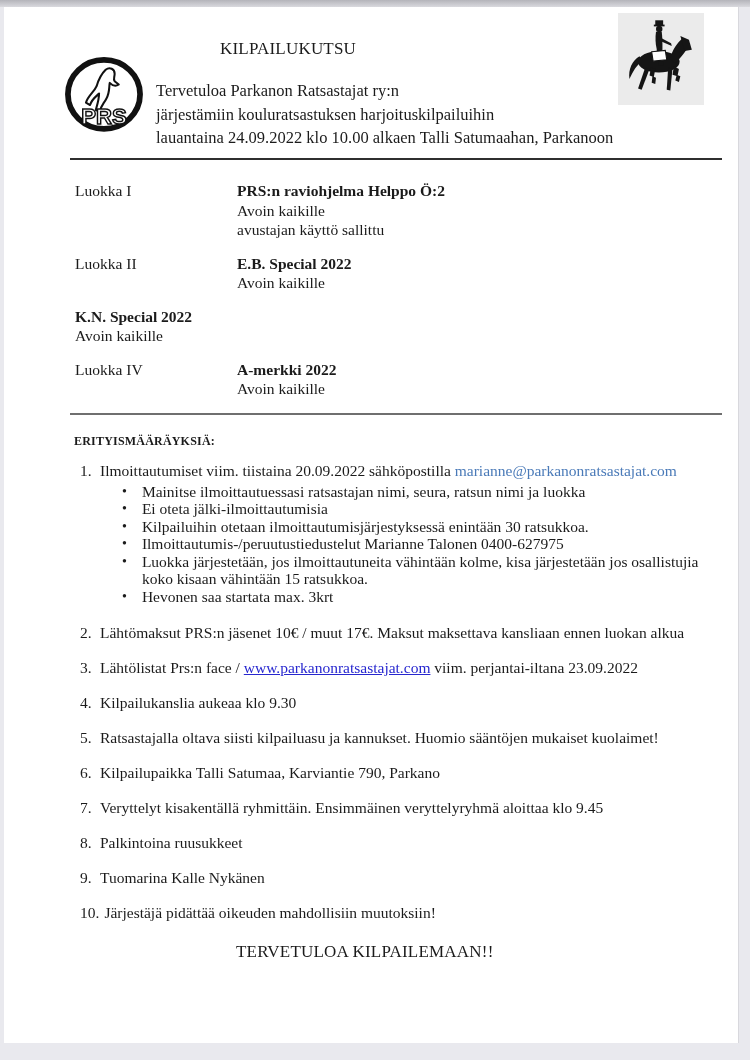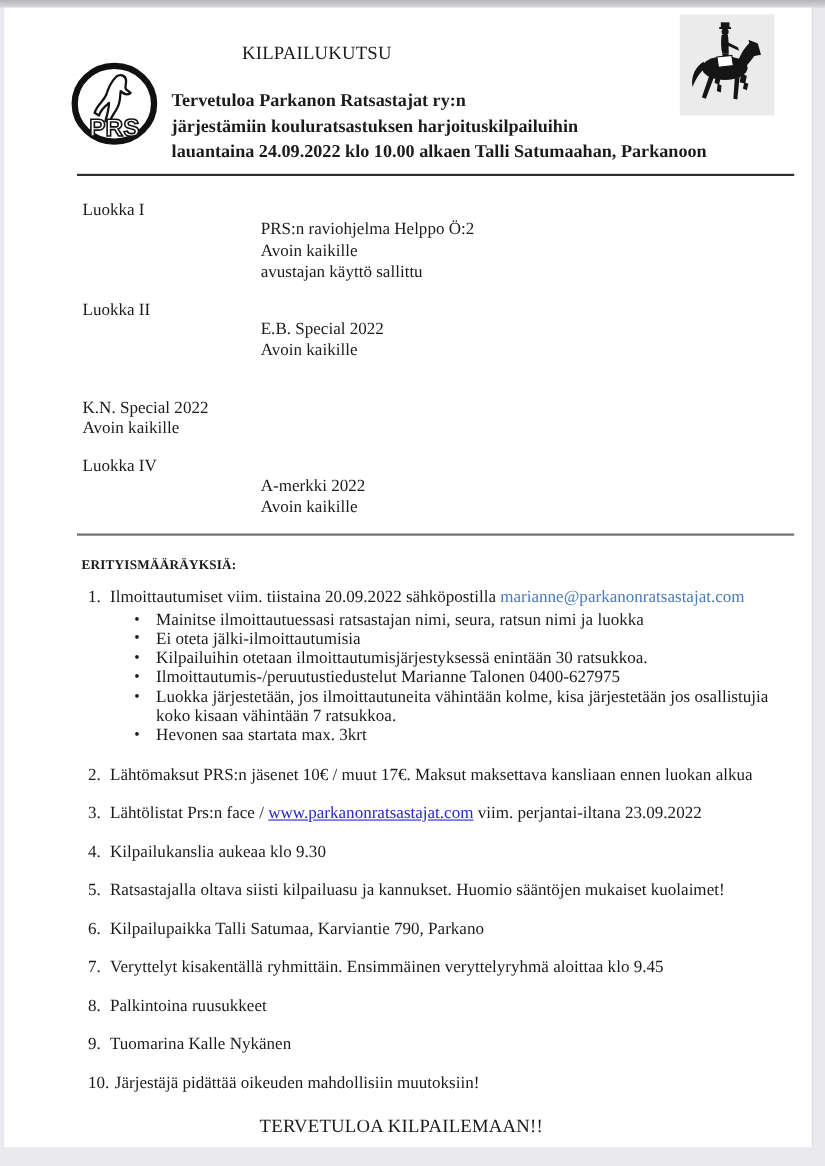--- a/index.html
+++ b/index.html
@@ -25,36 +25,36 @@
   .header { position:relative; height:151px; }
   .prs-logo {
     position:absolute; left:59px; top:48px; width:82px; height:78px;text-align:center;
   }
   .doc-title {
     position:absolute; left:216px; top:32px;
     font-size:17px; font-weight:normal; letter-spacing:.2px; white-space:nowrap;
   }
   .welcome {
     position:absolute; left:152px; top:72px;
-    font-size:16.5px; font-weight:bold; line-height:23.5px; white-space:nowrap;
+    font-size:16.5px; font-weight:normal; line-height:23.5px; white-space:nowrap;
   }
   .rider-img {
     position:absolute; left:614px; top:6px; width:86px; height:92px;
     background:#ebebeb;
   }
   .rider-img svg { width:100%; height:100%; }
 
   .rule { border:0; border-top:2px solid #2f2f2f; margin-left:66px; width:652px; }
   .rule.gray { border-top-color:#6f6f6f; }
 
   
   .classes { margin:21px 0 0 71px; font-size:15.5px; line-height:19.5px; }
   .class-row { display:flex; margin-bottom:14px; }
   .class-label { width:162px; flex:0 0 162px; }
-  .class-name { font-weight:normal;margin-top:18px; }
+  .class-name { font-weight:bold; }
 
   
   .rules-heading {
     margin:19px 0 12px 70px;
     font-size:12px; font-weight:bold; letter-spacing:.2px;
   }
   .rules-list { list-style:none; margin-left:76px; margin-right:14px; font-size:15.5px; line-height:19px; }
   .rules-list > li { display:flex; margin-bottom:16px; }
   .num { flex:0 0 auto; min-width:20px; padding-right:5px; }
   .li-content { flex:1 1 auto; }
@@ -185,21 +185,21 @@
           <li>
               <span class="dot">•</span>
               <span>Kilpailuihin otetaan ilmoittautumisjärjestyksessä enintään 30 ratsukkoa.</span>
             </li>
           <li>
               <span class="dot">•</span>
               <span>Ilmoittautumis-/peruutustiedustelut Marianne Talonen 0400-627975</span>
             </li>
           <li>
               <span class="dot">•</span>
-              <span>Luokka järjestetään, jos ilmoittautuneita vähintään kolme, kisa järjestetään jos osallistujia koko kisaan vähintään 7 ratsukkoa.</span>
+              <span>Luokka järjestetään, jos ilmoittautuneita vähintään kolme, kisa järjestetään jos osallistujia koko kisaan vähintään 15 ratsukkoa.</span>
             </li>
           <li>
               <span class="dot">•</span>
               <span>Hevonen saa startata max. 3krt</span>
             </li>
         </ul>
       </div>
     </li>
 
     <li>

